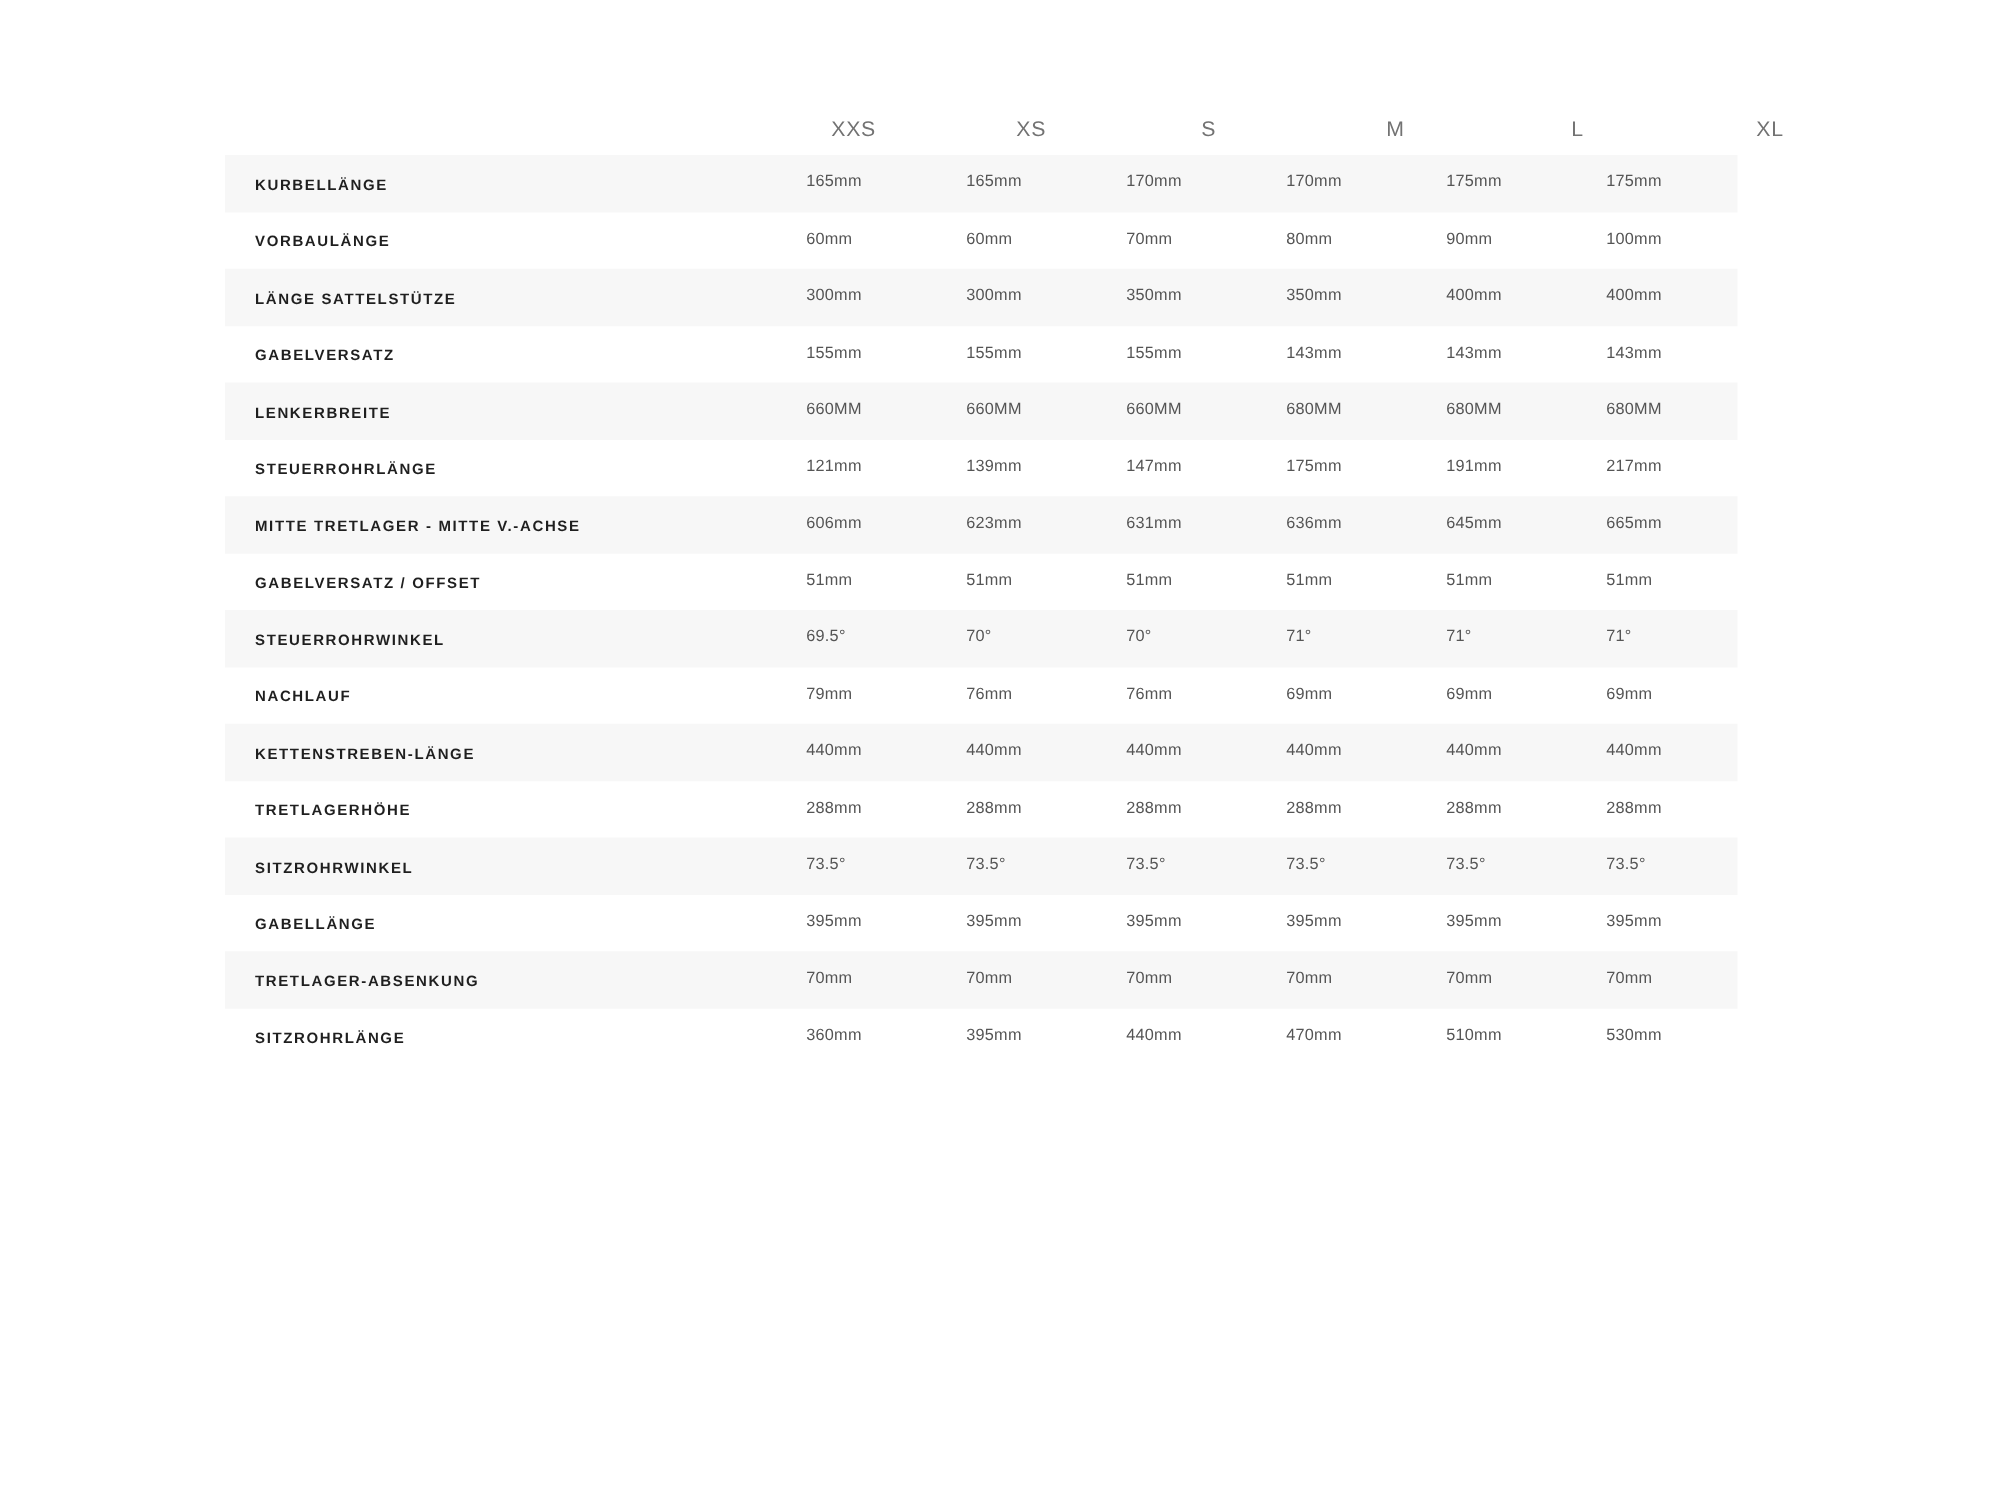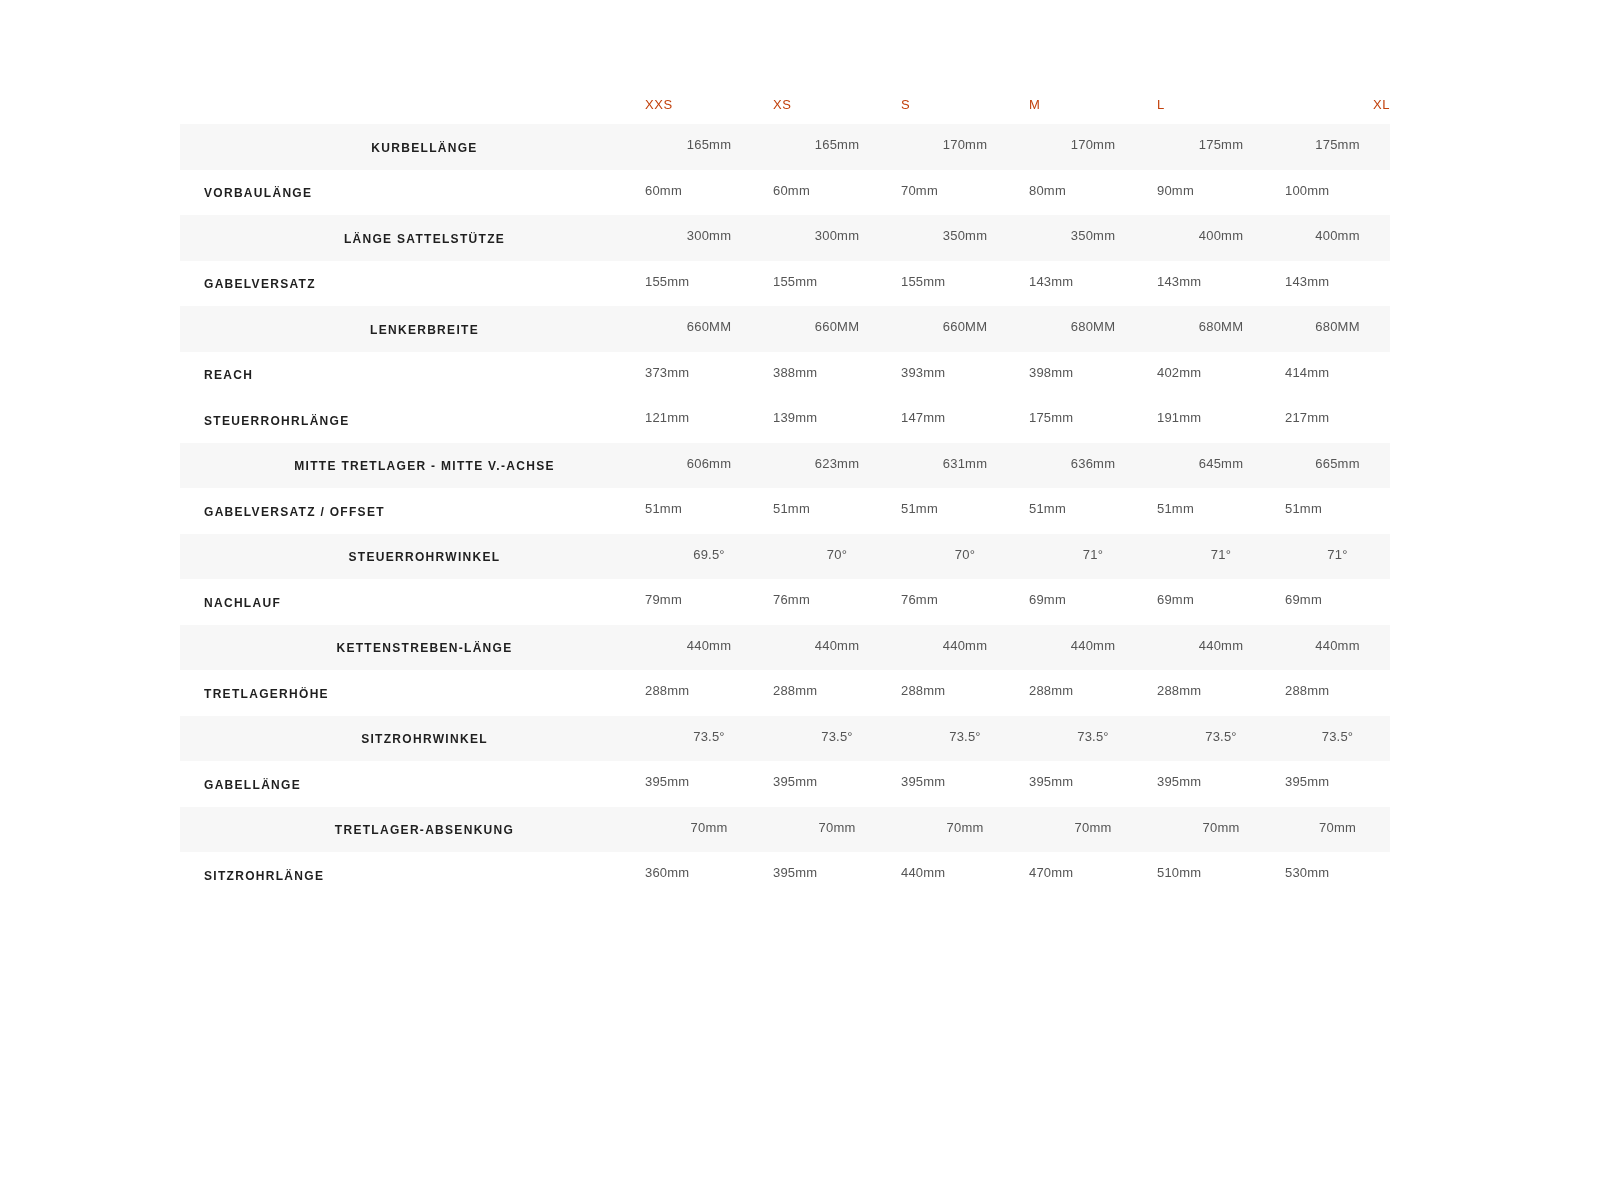--- a/index.html
+++ b/index.html
@@ -23,34 +23,34 @@
   .header-row {
     display: flex;
     height: 40px;
     align-items: center;
   }
   .header-spacer {
     flex: 0 0 465px;
   }
   .header-cell {
     flex: 0 0 128px;
-    font-size: 13px;
+    font-size: 17px;
     font-weight: 400;
     letter-spacing: 0.6px;
-    color: #c2410c;
+    color: #737373;
+    margin-left: 20px;
   }
   .header-cell:last-child { flex: 1; text-align: right; }
   .row {
     display: flex;
     height: 45.5px;
     align-items: center;
   }
   .row.striped {
     background: #f7f7f7;
-    text-align: center;
   }
   .label-cell {
     flex: 0 0 441px;
     padding-left: 24px;
     font-size: 12px;
     font-weight: 700;
     letter-spacing: 1.3px;
     color: #1f1f1f;
     position: relative;
     top: 1px;
@@ -123,29 +123,20 @@
       <div class="row striped">
         <div class="label-cell">LENKERBREITE</div>
         <div class="value-cell">660MM</div>
         <div class="value-cell">660MM</div>
         <div class="value-cell">660MM</div>
         <div class="value-cell">680MM</div>
         <div class="value-cell">680MM</div>
         <div class="value-cell">680MM</div>
       </div>
       <div class="row">
-        <div class="label-cell">REACH</div>
-        <div class="value-cell">373mm</div>
-        <div class="value-cell">388mm</div>
-        <div class="value-cell">393mm</div>
-        <div class="value-cell">398mm</div>
-        <div class="value-cell">402mm</div>
-        <div class="value-cell">414mm</div>
-      </div>
-      <div class="row">
         <div class="label-cell">STEUERROHRLÄNGE</div>
         <div class="value-cell">121mm</div>
         <div class="value-cell">139mm</div>
         <div class="value-cell">147mm</div>
         <div class="value-cell">175mm</div>
         <div class="value-cell">191mm</div>
         <div class="value-cell">217mm</div>
       </div>
       <div class="row striped">
         <div class="label-cell">MITTE TRETLAGER - MITTE V.-ACHSE</div>

